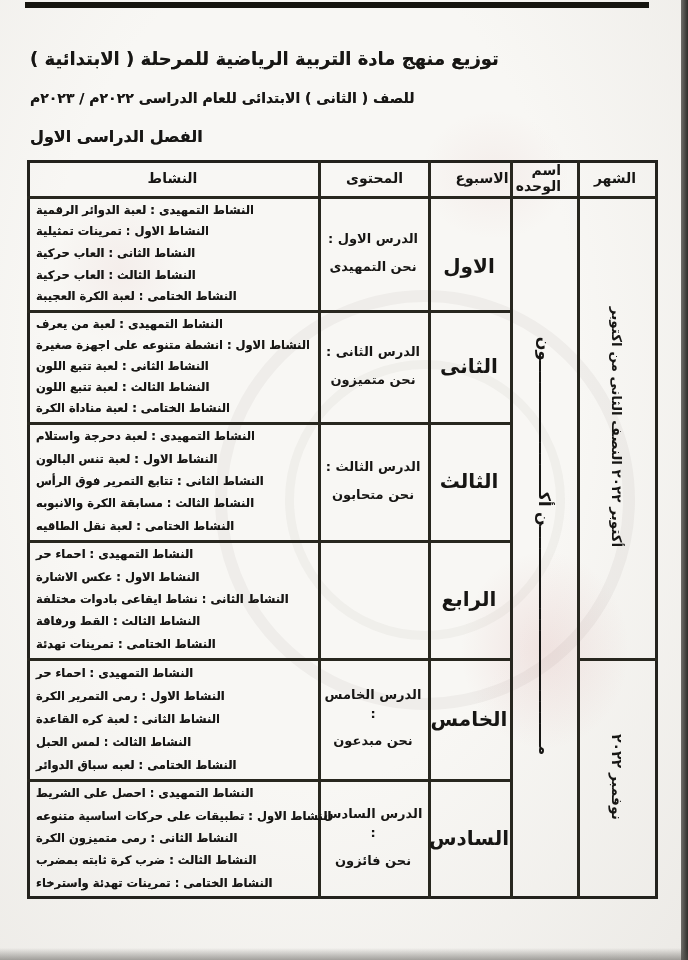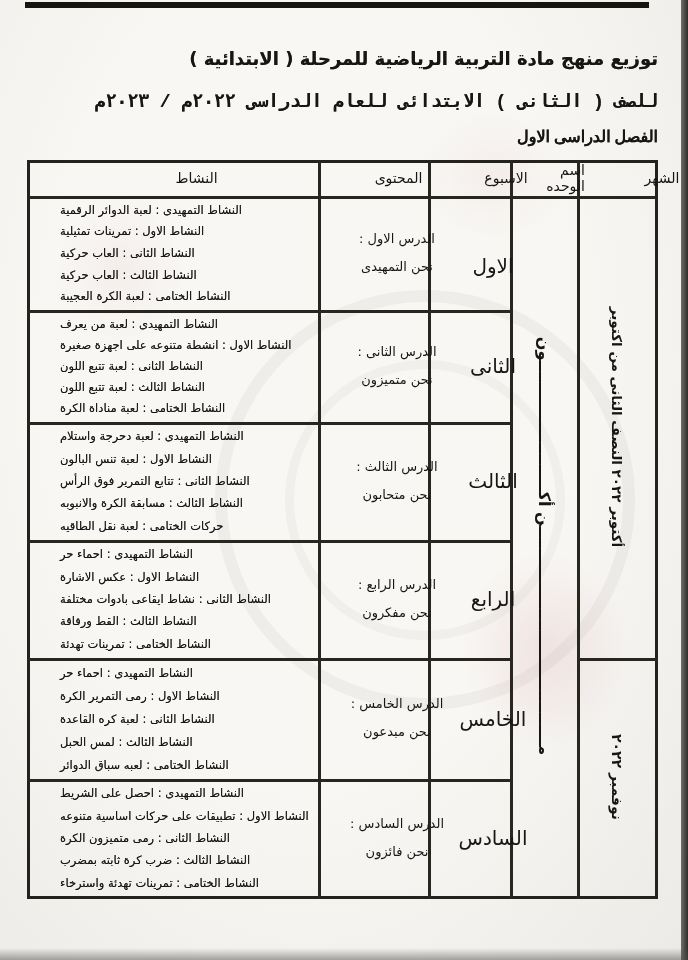--- a/index.html
+++ b/index.html
@@ -15,33 +15,33 @@
   .bottomedge{position:absolute;left:0;bottom:0;width:100%;height:12px;
               background:linear-gradient(to bottom,rgba(100,98,94,0),rgba(82,80,76,.5));}
   .wm{position:absolute;border-radius:50%;pointer-events:none;}
   .wm1{left:215px;top:290px;width:420px;height:420px;border:12px solid rgba(95,90,82,.06);}
   .wm2{left:285px;top:360px;width:280px;height:280px;border:9px solid rgba(95,90,82,.05);}
   .blob{position:absolute;border-radius:50%;pointer-events:none;}
   .pink1{left:460px;top:550px;width:170px;height:200px;background:radial-gradient(rgba(201,125,125,.16),rgba(201,125,125,0) 70%);}
   .pink2{left:55px;top:195px;width:130px;height:150px;background:radial-gradient(rgba(205,140,140,.09),rgba(205,140,140,0) 70%);}
   .pink3{left:420px;top:110px;width:150px;height:130px;background:radial-gradient(rgba(210,150,150,.10),rgba(210,150,150,0) 70%);}
   
-  .title{position:absolute;left:30px;width:628px;text-align:right;font-weight:bold;
+  .title{position:absolute;left:30px;width:628px;text-align:left;font-weight:bold;
          text-shadow:0 0 .5px rgba(20,20,18,.7);}
   .t1{top:48px;font-size:18px;}
-  .t2{top:90px;font-size:18px;font-family:Liberation Mono, monospace;}
-  .t3{top:127px;font-size:16px;font-family:Liberation Serif, serif;}
+  .t2{top:90px;font-size:14px;}
+  .t3{top:127px;font-size:16px;}
   
   .tframe{position:absolute;left:27px;top:160px;width:631px;height:739px;border:3px solid #23221d;}
   .vline,.hline{position:absolute;background:#28271f;}
   .vline{top:160px;height:739px;width:3px;}
   .hline{height:3px;}
   
   .cell{position:absolute;display:flex;flex-direction:column;align-items:center;justify-content:center;
-        font-weight:normal;margin-left:24px;}
+        font-weight:bold;}
   .hcell{top:162px;height:32px;font-size:14px;}
   .act{left:32px;width:281px;align-items:flex-end;justify-content:space-around;padding-left:2px;}
   .aline{font-size:11.5px;white-space:nowrap;text-align:left;padding-left:2px;
          text-shadow:0 0 .4px rgba(20,20,18,.65);}
   .content{left:322px;width:102px;gap:9px;font-size:13px;text-align:center;line-height:1.45;}
   .week{left:432px;width:74px;font-size:20px;letter-spacing:.5px;}
   .vtext{position:absolute;transform:rotate(90deg);text-align:center;font-weight:bold;
          white-space:nowrap;}
   .unitname{left:243px;top:531px;width:601px;height:30px;font-size:16px;line-height:30px;}
   .month1{left:387px;top:413px;width:460px;height:28px;font-size:13.5px;line-height:28px;}
@@ -75,21 +75,21 @@
   <div class="hline" style="left:27px;top:422px;width:486px"></div>
   <div class="hline" style="left:27px;top:540px;width:486px"></div>
   <div class="hline" style="left:27px;top:658px;width:486px"></div>
   <div class="hline" style="left:577px;top:658px;width:81px"></div>
   <div class="hline" style="left:27px;top:779px;width:486px"></div>
 
   <div class="cell hcell" style="left:30px;width:285px">النشاط</div>
   <div class="cell hcell" style="left:321px;width:107px">المحتوى</div>
   <div class="cell hcell" style="left:431px;width:102px">الاسبوع</div>
   <div class="cell hcell" style="left:513px;width:48px">اسم الوحده</div>
-  <div class="cell hcell" style="left:603px;width:70px">الشهر</div>
+  <div class="cell hcell" style="left:580px;width:70px">الشهر</div>
 
   <div class="vtext month1">أكتوبر ٢٠٢٢  النصف الثانى من اكتوبر</div>
   <div class="vtext month2">نوفمبر ٢٠٢٢</div>
   <div class="vtext unitname">مــــــــــــــــــــــــــــــــــــــــن أكــــــــــــــــــــــــون</div>
 
   <div class="cell act" style="top:199px;height:108px">
     <div class="aline">النشاط التمهيدى : لعبة الدوائر الرقمية</div>
     <div class="aline">النشاط الاول : تمرينات تمثيلية</div>
     <div class="aline">النشاط الثانى : العاب حركية</div>
     <div class="aline">النشاط الثالث : العاب حركية</div>
@@ -112,38 +112,34 @@
     <div>الدرس الثانى :</div>
     <div>نحن متميزون</div>
   </div>
   <div class="cell week" style="top:313px;height:106px">الثانى</div>
 
   <div class="cell act" style="top:425px;height:112px">
     <div class="aline">النشاط التمهيدى : لعبة دحرجة واستلام</div>
     <div class="aline">النشاط الاول : لعبة تنس البالون</div>
     <div class="aline">النشاط الثانى : تتابع التمرير فوق الرأس</div>
     <div class="aline">النشاط الثالث : مسابقة الكرة والانبوبه</div>
-    <div class="aline">حركات الختامى : لعبة نقل الطاقيه</div>
+    <div class="aline">النشاط الختامى : لعبة نقل الطاقيه</div>
   </div>
   <div class="cell content" style="top:425px;height:112px">
     <div>الدرس الثالث :</div>
     <div>نحن متحابون</div>
   </div>
   <div class="cell week" style="top:425px;height:112px">الثالث</div>
 
   <div class="cell act" style="top:543px;height:112px">
     <div class="aline">النشاط التمهيدى : احماء حر</div>
     <div class="aline">النشاط الاول : عكس الاشارة</div>
     <div class="aline">النشاط الثانى : نشاط ايقاعى بادوات مختلفة</div>
     <div class="aline">النشاط الثالث : القط ورفاقة</div>
     <div class="aline">النشاط الختامى : تمرينات تهدئة</div>
-  </div>
-  <div class="cell content" style="top:543px;height:112px">
-    <div>الدرس الرابع :</div>
-    <div>نحن مفكرون</div>
   </div>
   <div class="cell week" style="top:543px;height:112px">الرابع</div>
 
   <div class="cell act" style="top:661px;height:115px">
     <div class="aline">النشاط التمهيدى : احماء حر</div>
     <div class="aline">النشاط الاول : رمى التمرير الكرة</div>
     <div class="aline">النشاط الثانى : لعبة كره القاعدة</div>
     <div class="aline">النشاط الثالث : لمس الحبل</div>
     <div class="aline">النشاط الختامى : لعبه سباق الدوائر</div>
   </div>

